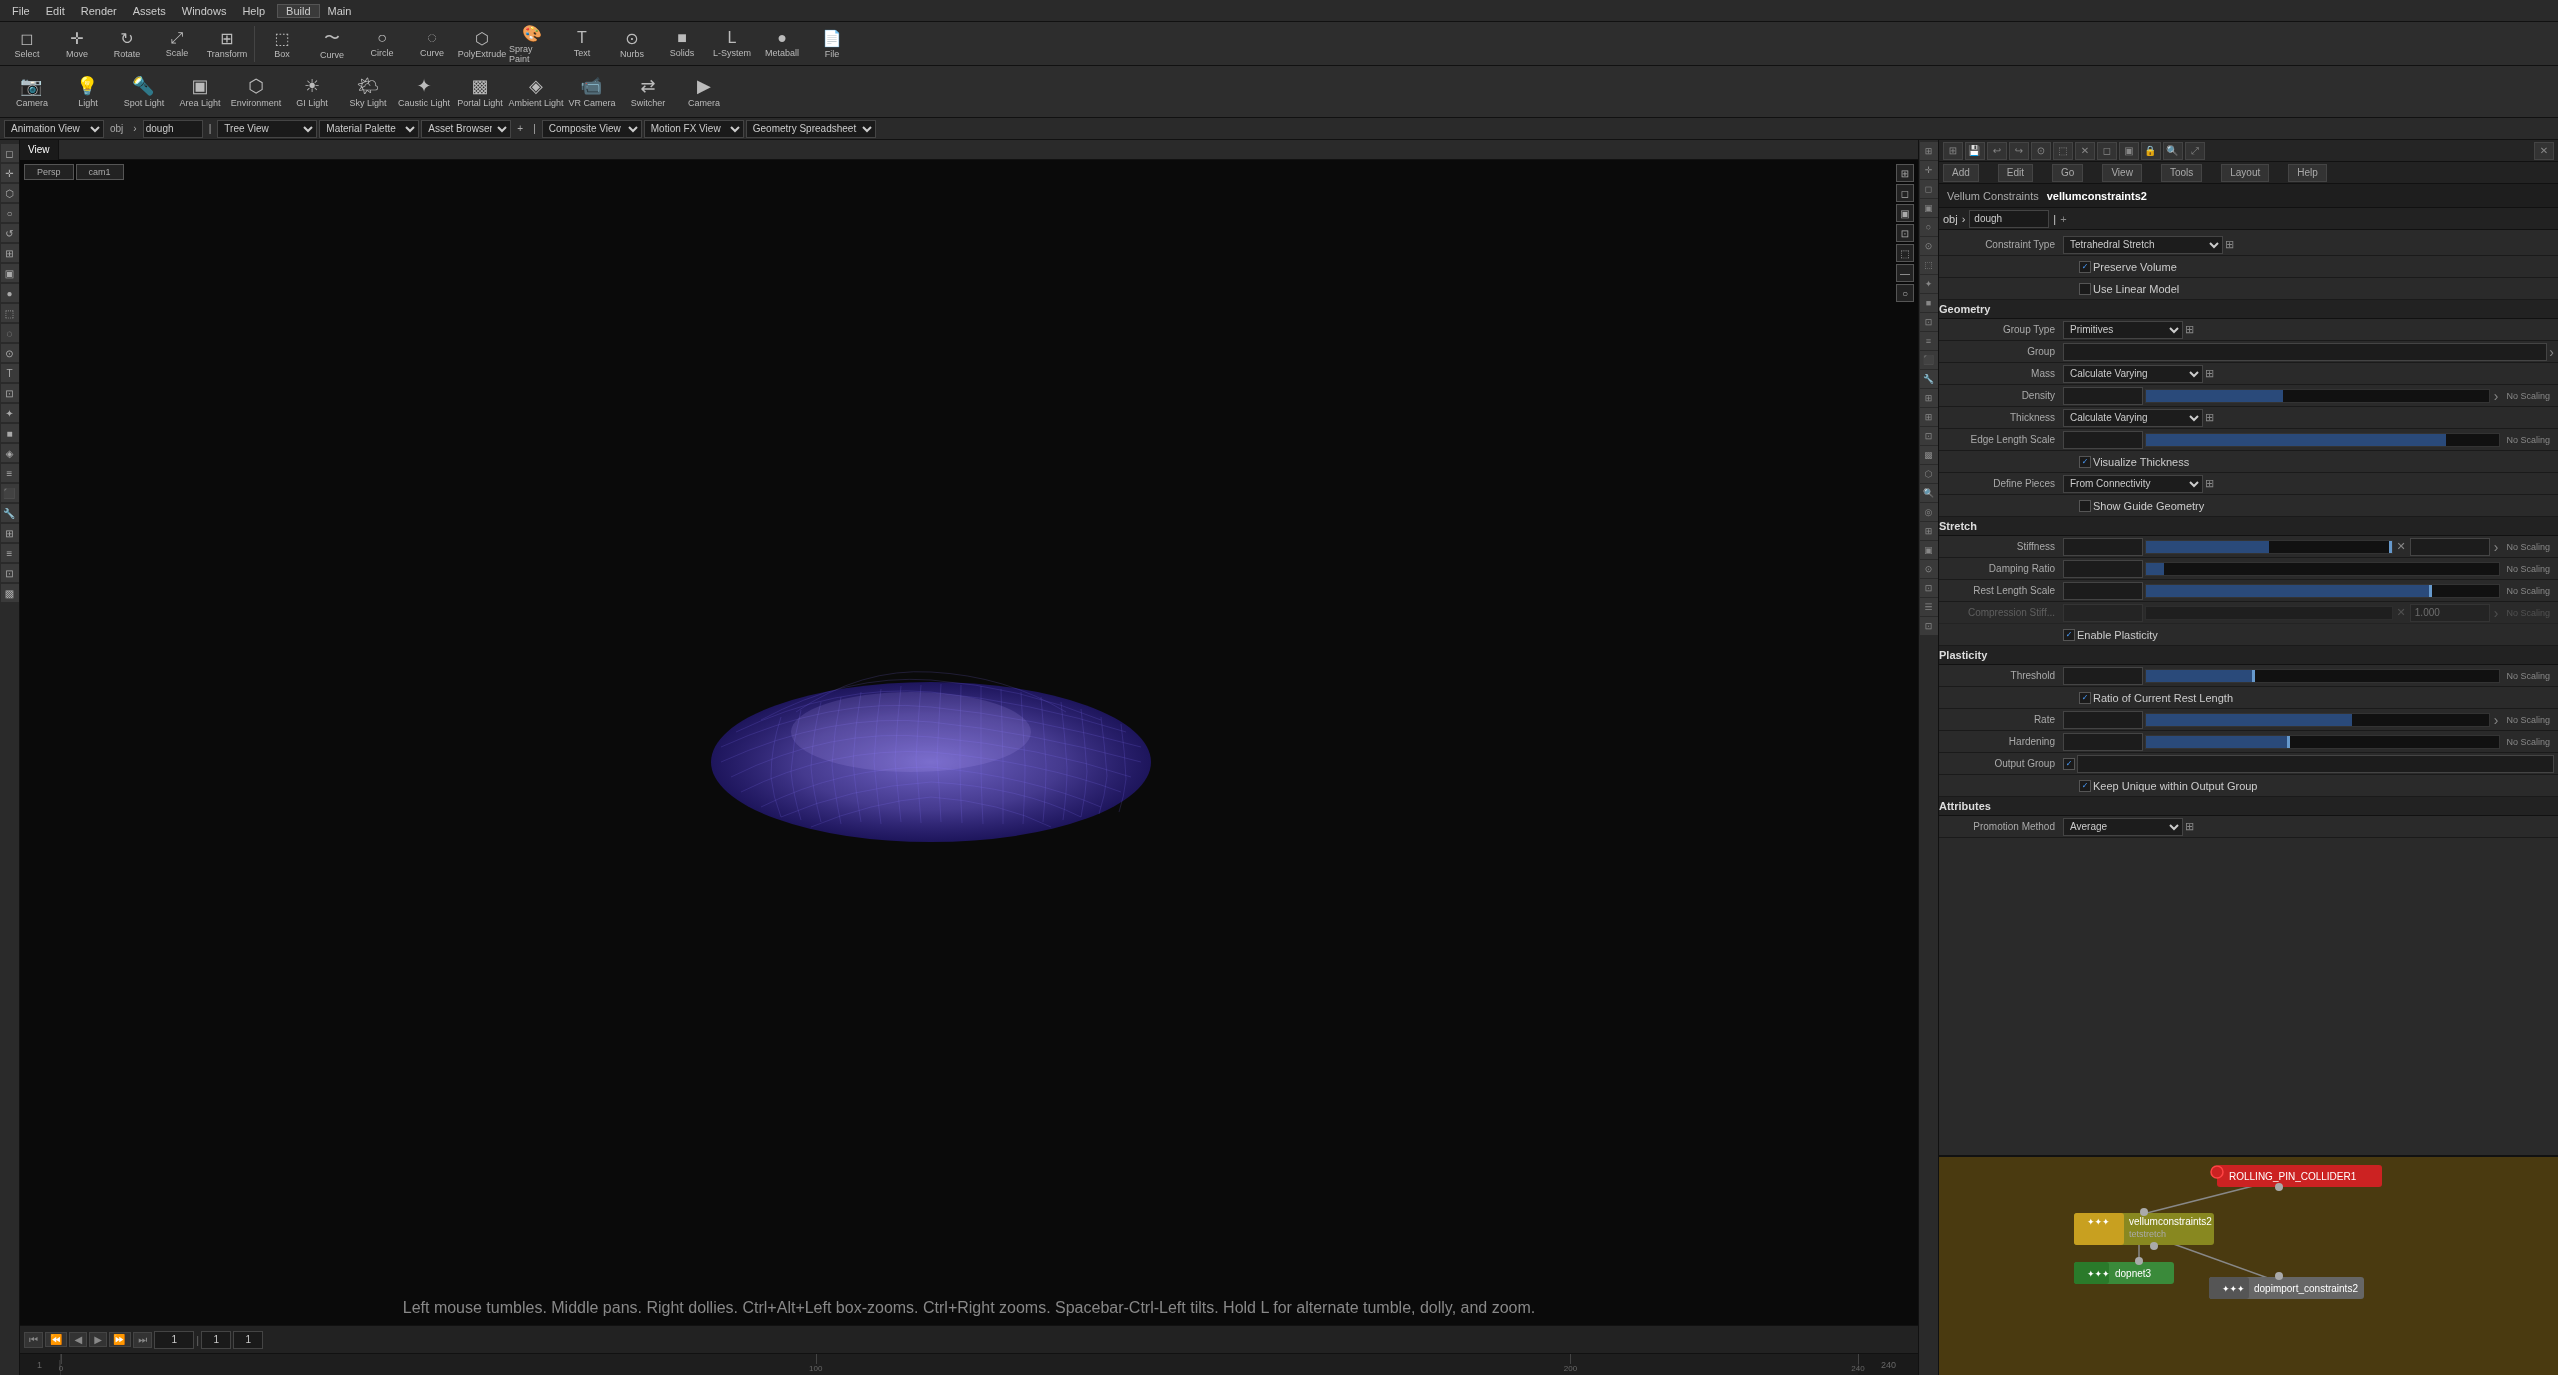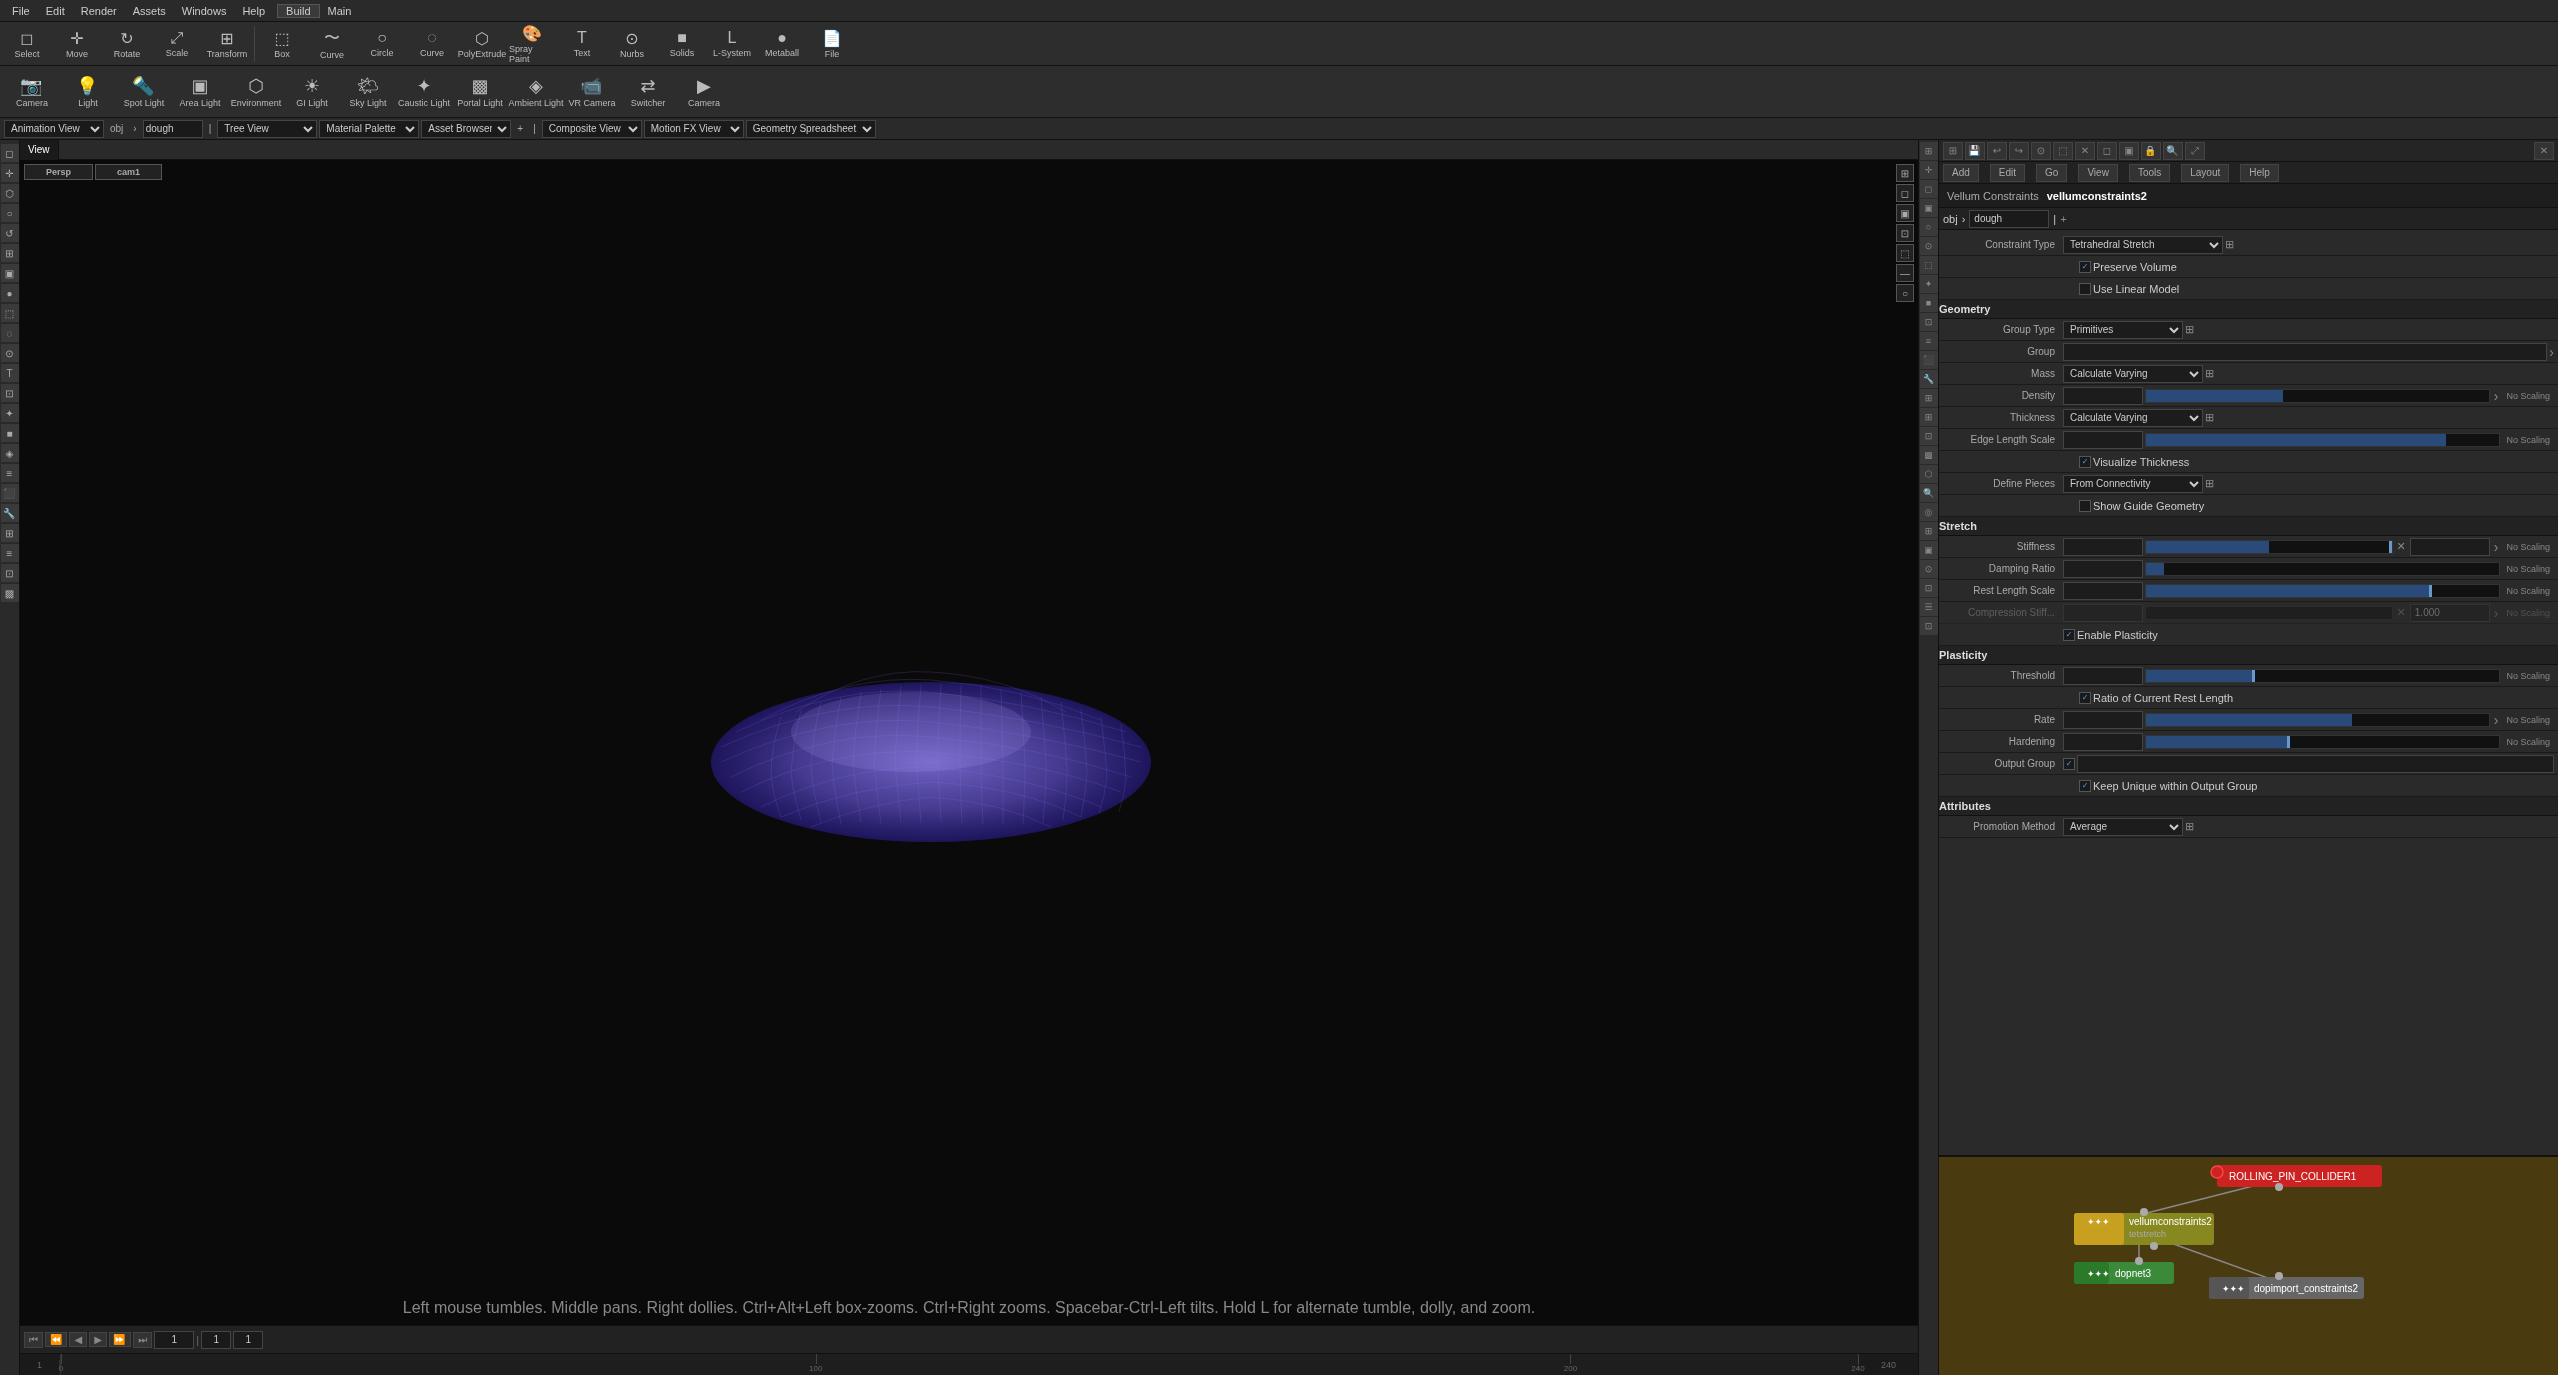--- a/index.html
+++ b/index.html
@@ -32,21 +32,21 @@
     
     .left-panel { width: 20px; background: #2a2a2a; border-right: 1px solid #111; display: flex; flex-direction: column; align-items: center; padding-top: 4px; gap: 2px; }
     .left-tool { width: 18px; height: 18px; background: #3a3a3a; color: #aaa; font-size: 10px; display: flex; align-items: center; justify-content: center; cursor: pointer; }
 
     
     .viewport-container { flex: 1; display: flex; flex-direction: column; position: relative; }
     .viewport-tabs { display: flex; align-items: center; background: #2a2a2a; height: 20px; border-bottom: 1px solid #111; }
     .viewport-tab { padding: 0 8px; height: 20px; display: flex; align-items: center; color: #aaa; font-size: 10px; cursor: pointer; border-right: 1px solid #111; }
     .viewport-tab.active { background: #1a1a1a; color: #fff; }
     .viewport { flex: 1; background: #0a0a0a; position: relative; overflow: hidden; }
-    .vt-btn { background: rgba(40,40,40,0.8); border: 1px solid #555; color: #aaa; font-size: 9px; padding: 2px 21px; cursor: pointer; font-weight: bold; }
+    .vt-btn { background: rgba(40,40,40,0.8); border: 1px solid #555; color: #aaa; font-size: 9px; padding: 2px 12px; cursor: pointer; }
 
     
     .right-toolbar { width: 20px; background: #2a2a2a; border-left: 1px solid #111; display: flex; flex-direction: column; align-items: center; padding-top: 2px; gap: 1px; }
     .rt-btn { width: 18px; height: 18px; background: #3a3a3a; color: #888; font-size: 9px; display: flex; align-items: center; justify-content: center; cursor: pointer; }
 
     
     .right-panel { width: 620px; background: #2a2a2a; border-left: 1px solid #111; display: flex; flex-direction: column; overflow: hidden; }
 
     
     .node-bar { display: flex; align-items: center; background: #222; height: 22px; border-bottom: 1px solid #111; padding: 0 4px; gap: 4px; }
@@ -67,21 +67,21 @@
     .dropdown { background: #1c1c1c; border: 1px solid #444; color: #ccc; height: 18px; font-size: 10px; padding: 0 2px; }
     .no-scaling { color: #888; font-size: 9px; padding: 0 4px; white-space: nowrap; }
 
     
     .node-graph { height: 220px; background: #4a3a10; position: relative; overflow: hidden; border-top: 2px solid #111; }
 
     
     .status-bar { height: 20px; background: #1a1a1a; border-top: 1px solid #111; display: flex; align-items: center; padding: 0 8px; font-size: 10px; color: #888; }
 
     
-    .action-bar { display: flex; align-items: center; height: 22px; background: #222; border-bottom: 1px solid #111; padding: 0 4px; gap: 11px; }
+    .action-bar { display: flex; align-items: center; height: 22px; background: #222; border-bottom: 1px solid #111; padding: 0 4px; gap: 19px; }
     .action-btn { background: #333; border: 1px solid #444; color: #aaa; font-size: 10px; padding: 2px 8px; cursor: pointer; height: 18px; display: flex; align-items: center; }
 
     
     .vellum-header { display: flex; align-items: center; background: #1e1e1e; height: 24px; padding: 0 8px; border-bottom: 1px solid #111; gap: 8px; }
     .vellum-title { color: #aaa; font-size: 11px; }
     .vellum-node-name { color: #fff; font-size: 11px; font-weight: bold; }
 
     
     ::-webkit-scrollbar { width: 6px; }
     ::-webkit-scrollbar-track { background: #1a1a1a; }

